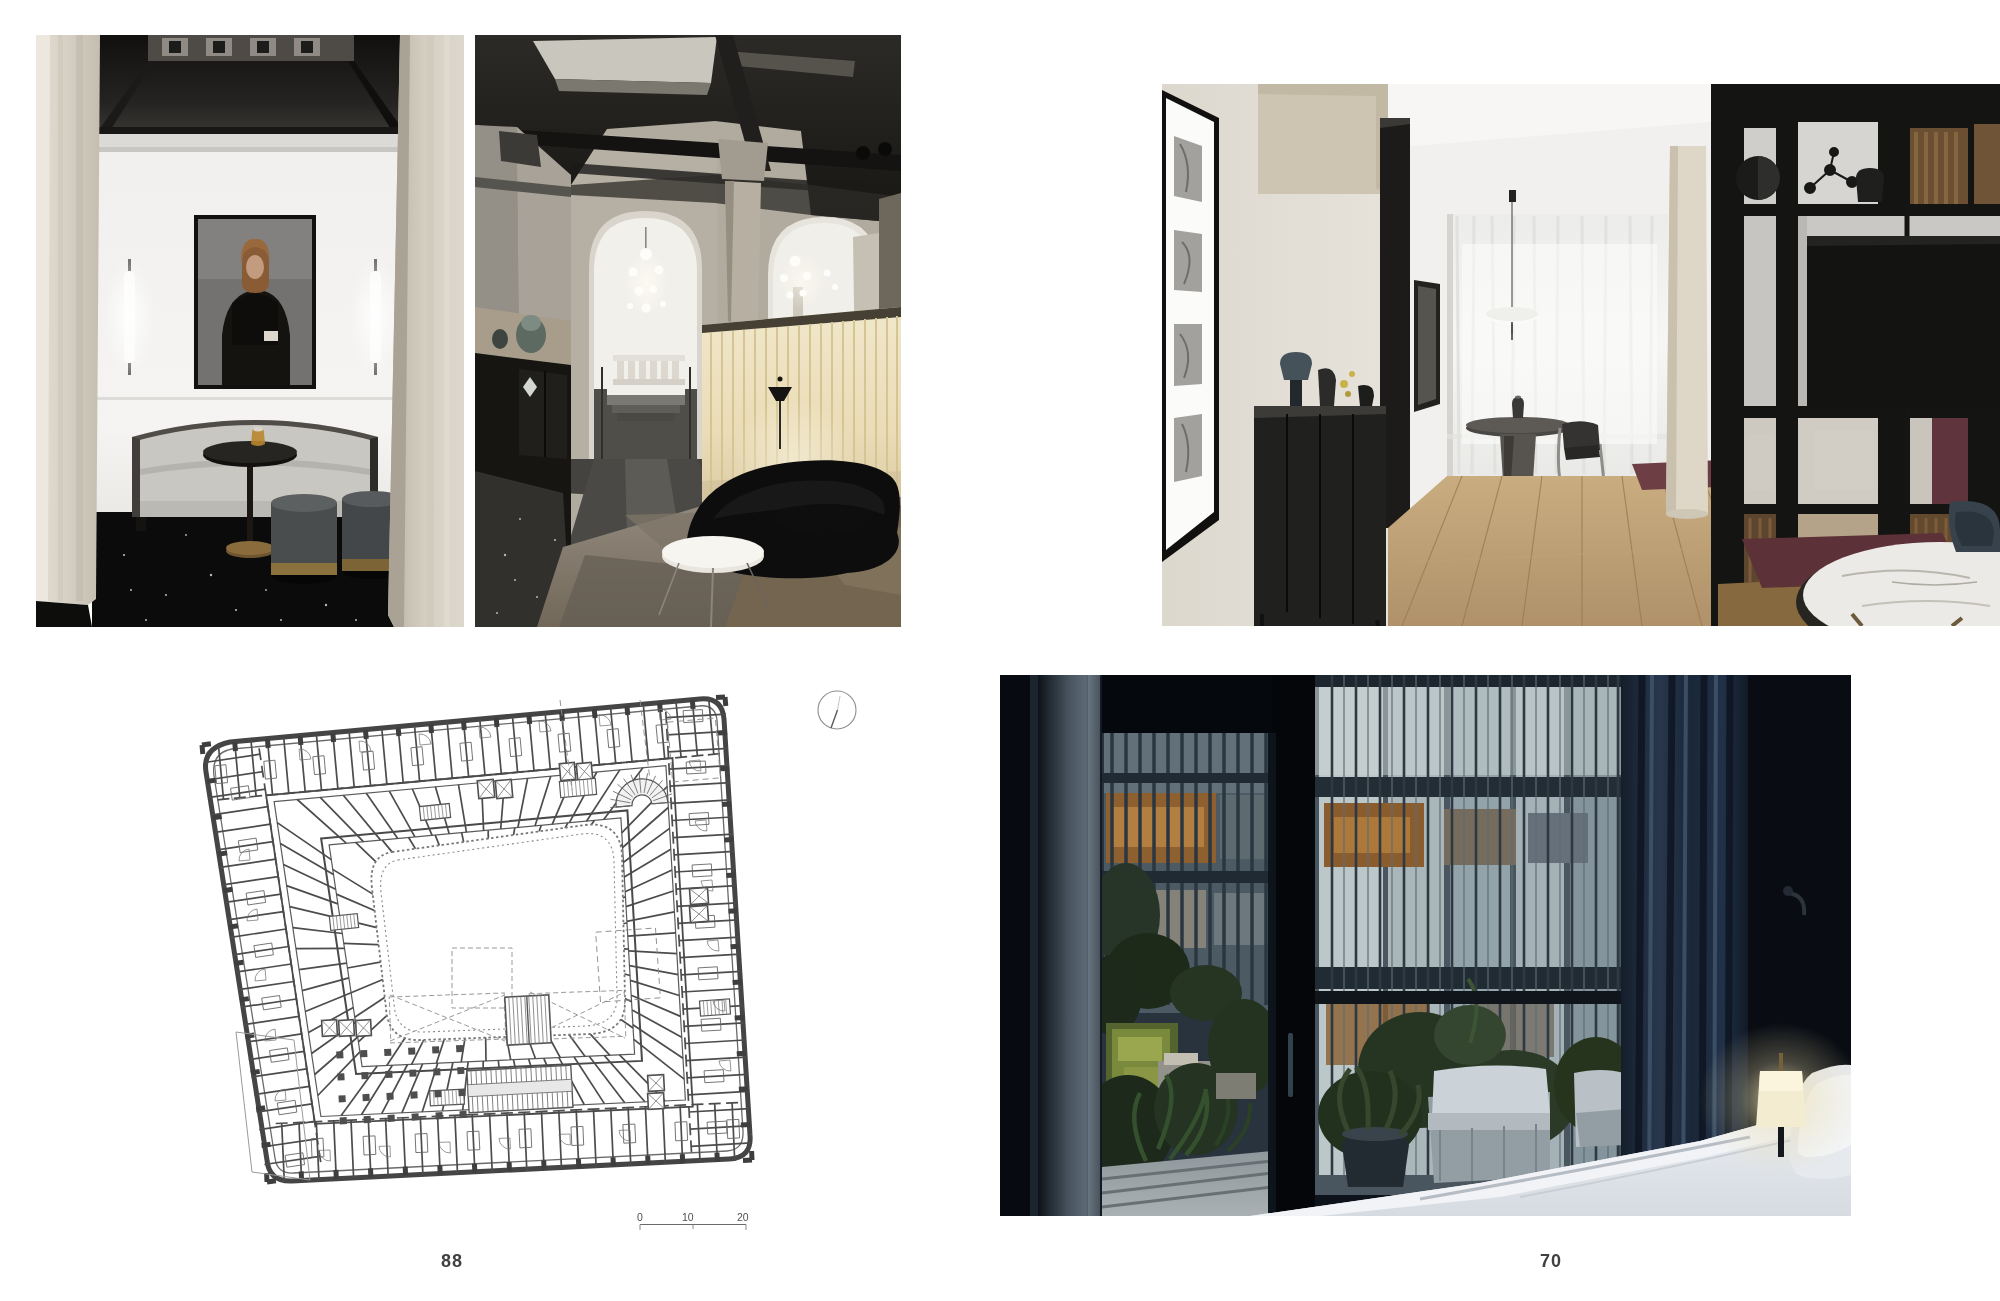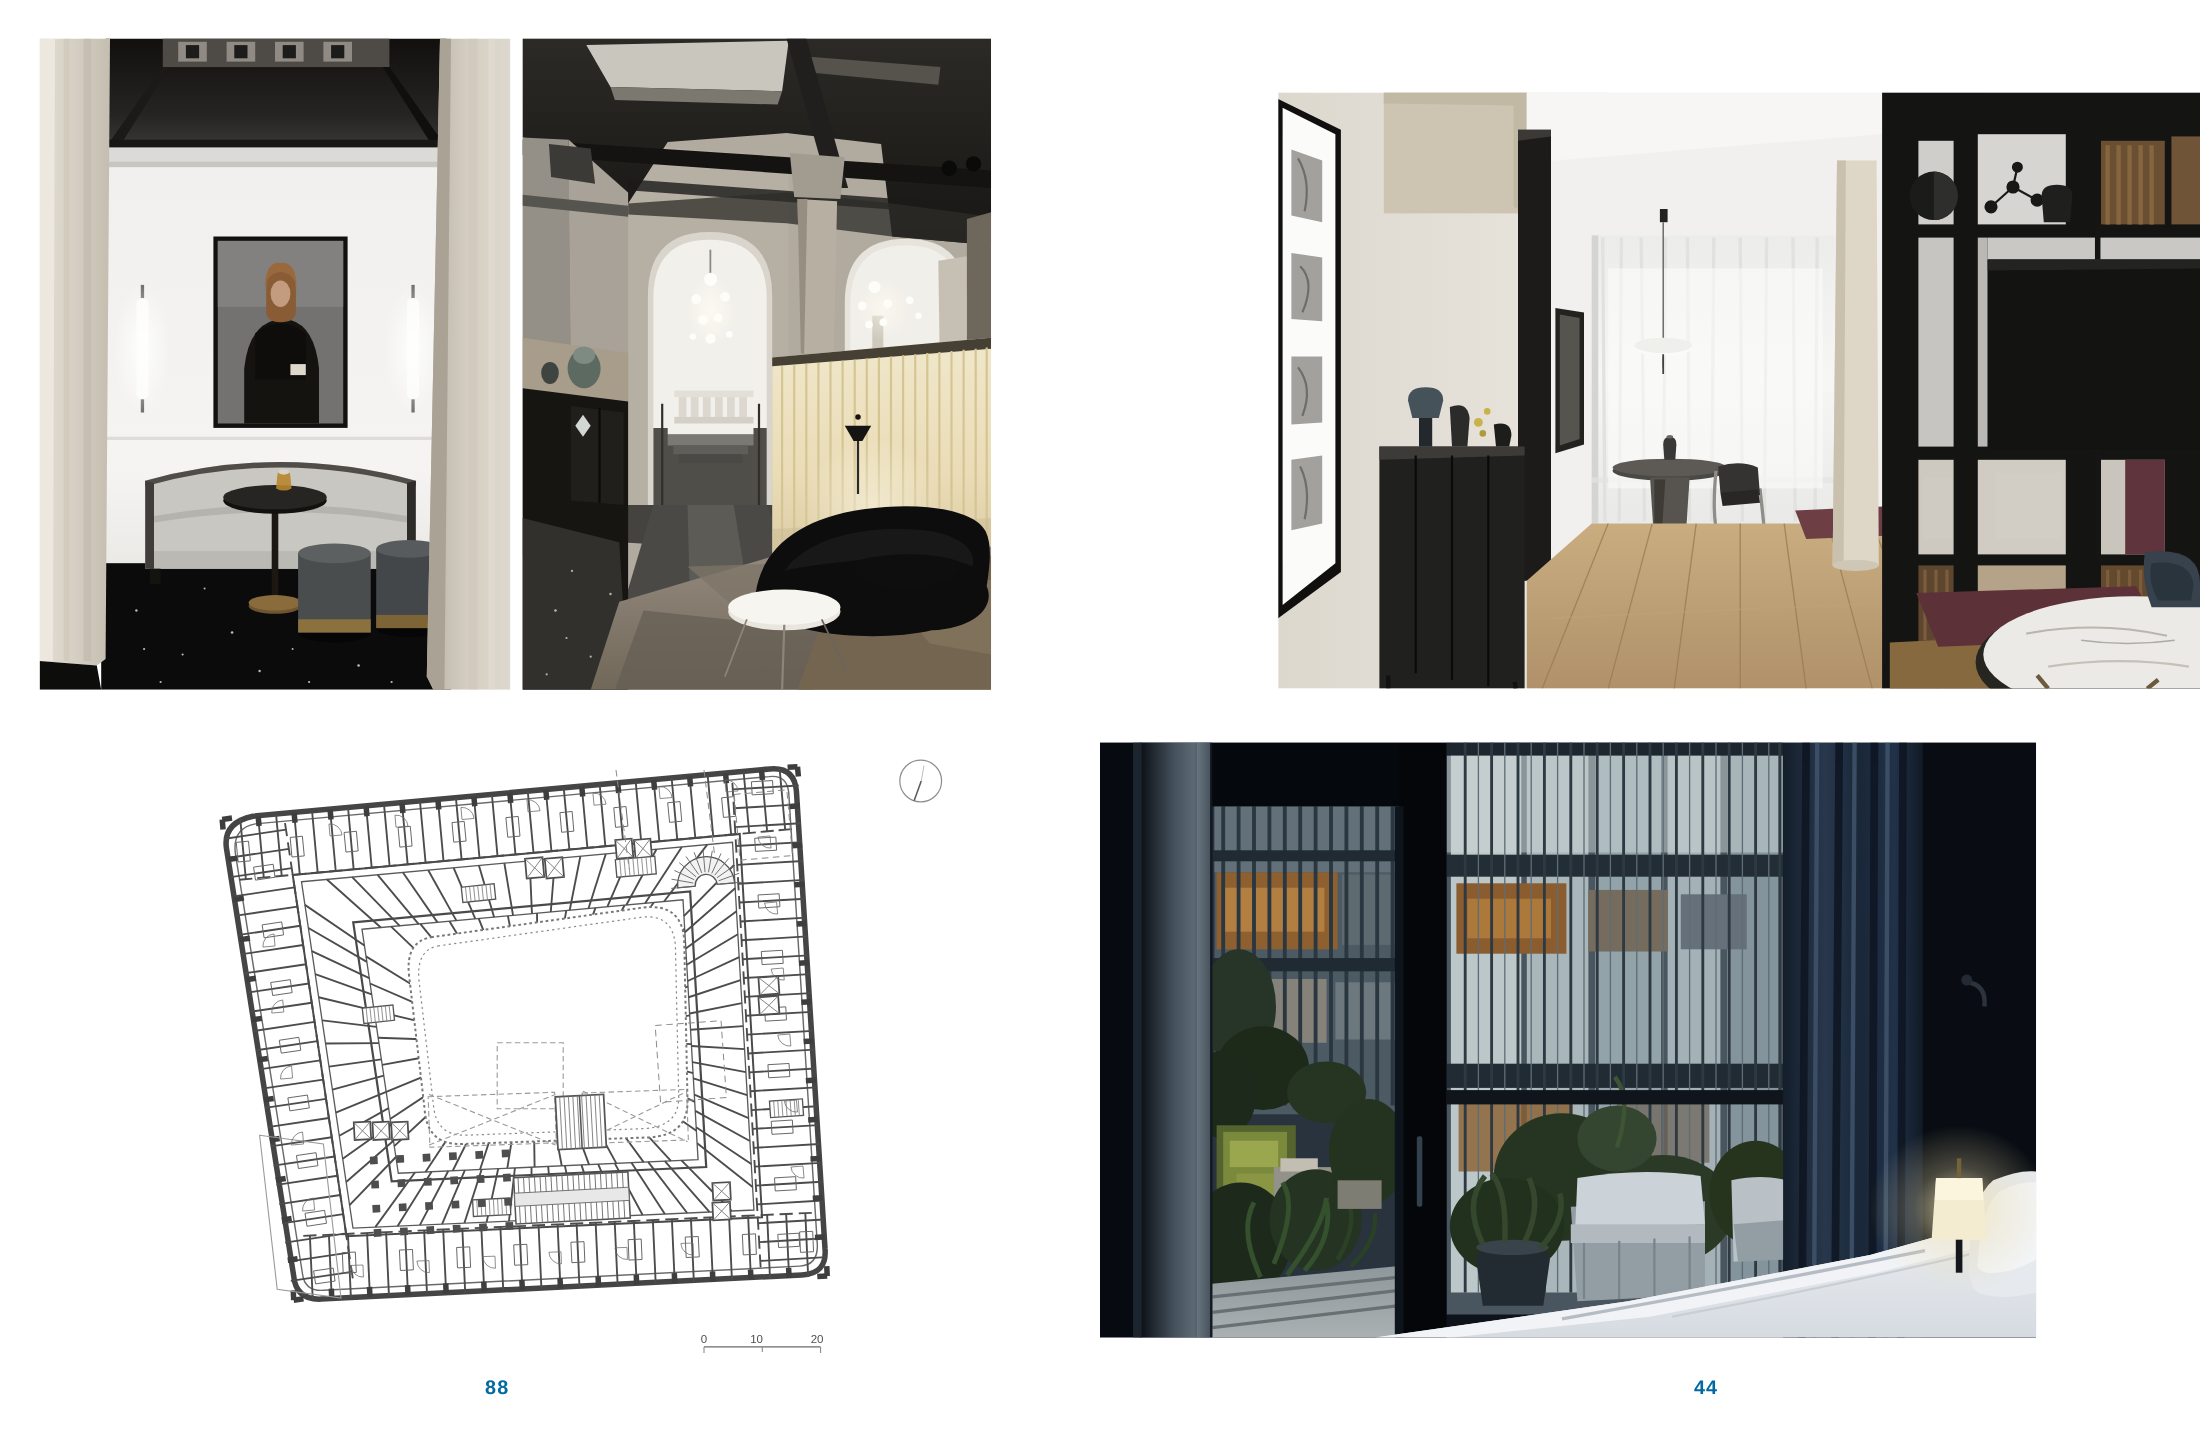--- a/index.html
+++ b/index.html
@@ -1,18 +1,18 @@
 <!DOCTYPE html>
 <html><head>
 <meta charset="utf-8">
 <style>
 html,body{margin:0;padding:0;}
 body{width:2000px;height:1301px;background:#ffffff;font-family:"Liberation Sans",sans-serif;position:relative;overflow:hidden;}
 .abs{position:absolute;}
-.pagenum{position:absolute;font-weight:bold;font-size:18px;color:#0369a1;letter-spacing:1px;}
+.pagenum{position:absolute;font-weight:bold;font-size:18px;color:#404040;letter-spacing:1px;}
 </style>
 </head>
 <body>
 
 <div class="abs" style="left:36px;top:35px;width:428px;height:592px">
 <svg width="428" height="592" viewBox="0 0 428 592">
 <defs>
 <linearGradient id="p1col" x1="0" y1="0" x2="1" y2="0">
 <stop offset="0" stop-color="#e3ded4"></stop>
           <stop offset="0.45" stop-color="#d7d1c5"></stop>
@@ -1466,13 +1466,13 @@
 
 <path d="M760 396 L802 396 L806 452 L756 452 Z" fill="#f4ecd0"></path>
 <path d="M760 396 L802 396 L803 416 L759 416 Z" fill="#fbf5dd"></path>
 <rect x="779" y="378" width="4" height="18" fill="#75623a"></rect>
 <rect x="778" y="452" width="6" height="30" fill="#14171c"></rect>
 </svg>
 </div>
 
 <div class="pagenum" style="left:441px;top:1251px;">88</div>
 
-<div class="pagenum" style="left:1540px;top:1251px;">44</div>
+<div class="pagenum" style="left:1540px;top:1251px;">70</div>
 
 </body></html>

